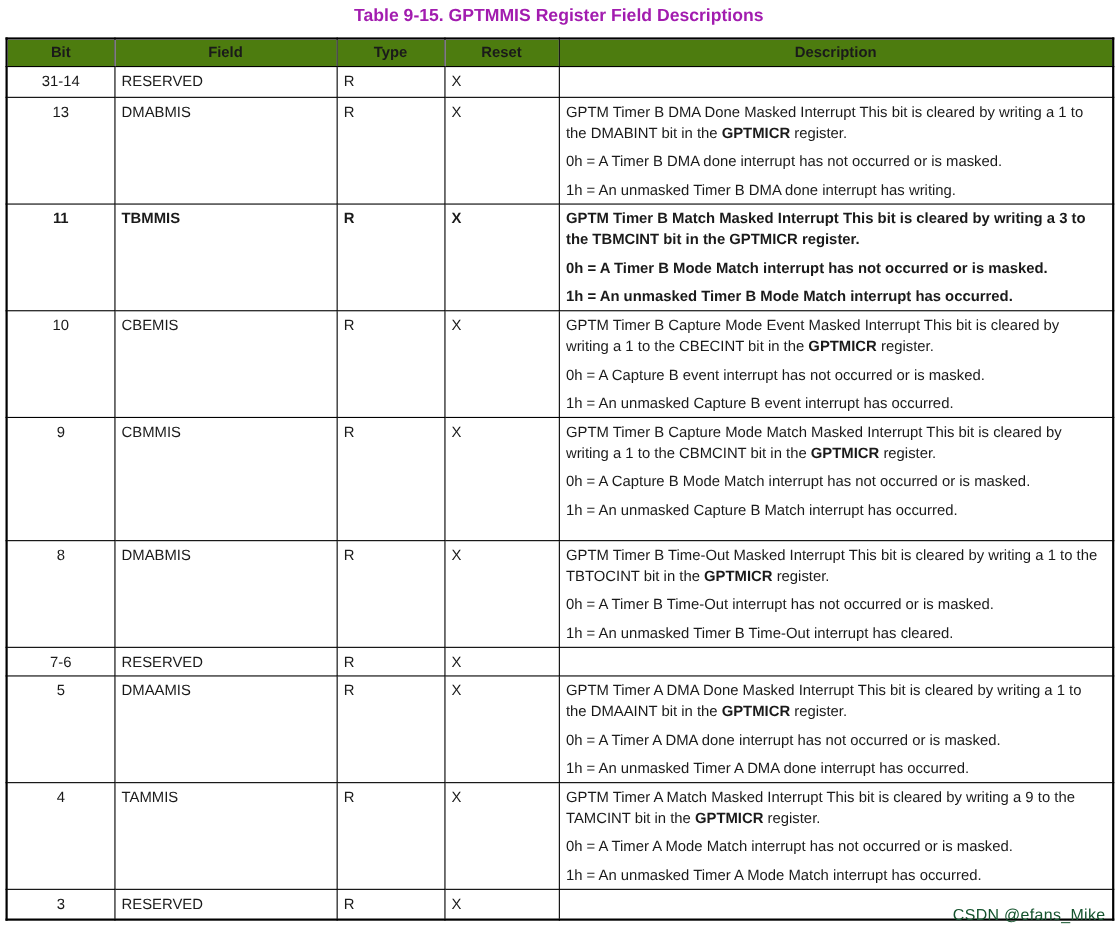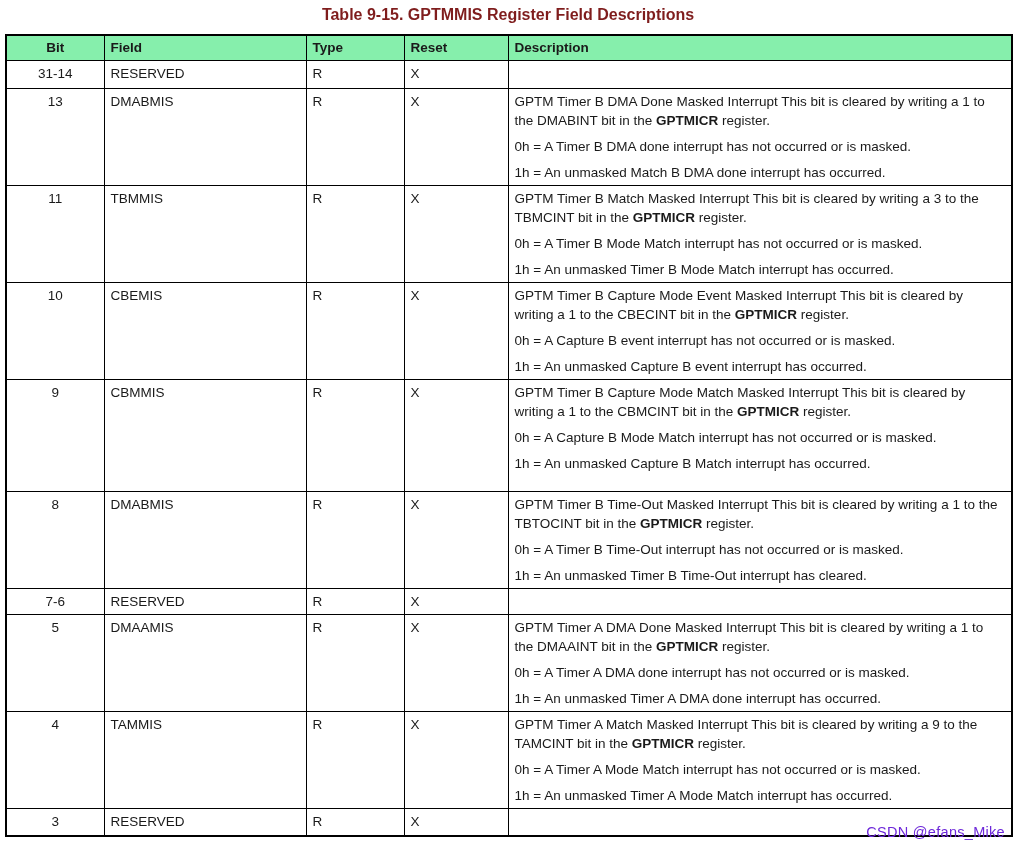--- a/index.html
+++ b/index.html
@@ -21,21 +21,21 @@
     background: #ffffff;
   }
   .title {
     margin: 0;
     padding-top: 6px;
     height: 34px;
     box-sizing: border-box;
     font-size: 16px;
     font-weight: bold;
     text-align: center;
-    color: #7f1d1d;
+    color: #a21caf;
   }
   table.reg-table {
     border-collapse: collapse;
     table-layout: fixed;
     margin-left: 5px;
     width: 1006px;
     border: 2px solid #000000;
   }
   .reg-table th, .reg-table td {
     border: 1px solid #000000;
@@ -44,21 +44,21 @@
     font-size: 13.5px;
     line-height: 19px;
     overflow: hidden;
     box-sizing: border-box;
   }
   .reg-table thead tr {
     height: 24px;
   }
   .reg-table th {
     font-weight: bold;
-    text-align: left;
+    text-align: center;
     padding-top: 2px;
   }
   .reg-table th.c-bit, .reg-table td.c-bit {
     text-align: center;
   }
   .reg-table td.c-desc p {
     margin: 0 0 7px 0;
   }
   .reg-table td.c-desc p:last-child {
     margin-bottom: 0;
@@ -80,21 +80,21 @@
 
   <table class="reg-table">
     <colgroup>
       <col style="width:98px">
       <col style="width:202px">
       <col style="width:98px">
       <col style="width:104px">
       <col style="width:504px">
     </colgroup>
     <thead>
-      <tr style="background: #86efac;">
+      <tr style="background: #4d7c0f;">
         <th class="c-bit">Bit</th>
         <th class="c-field">Field</th>
         <th class="c-type">Type</th>
         <th class="c-reset">Reset</th>
         <th class="c-desc">Description</th>
       </tr>
     </thead>
     <tbody id="table-body">
         <tr style="height: 28px;">
           <td class="c-bit">31-14</td>
@@ -104,24 +104,24 @@
           <td class="c-desc"></td>
         </tr>
         <tr style="height: 94px;">
           <td class="c-bit">13</td>
           <td class="c-field">DMABMIS</td>
           <td class="c-type">R</td>
           <td class="c-reset">X</td>
           <td class="c-desc">
             <p><span>GPTM Timer B DMA Done Masked Interrupt This bit is cleared by writing a 1 to the DMABINT bit in the </span><b>GPTMICR</b><span> register.</span></p>
             <p><span>0h = A Timer B DMA done interrupt has not occurred or is masked.</span></p>
-            <p><span>1h = An unmasked Match B DMA done interrupt has occurred.</span></p>
-          </td>
-        </tr>
-        <tr style="height: 94px;">
+            <p><span>1h = An unmasked Timer B DMA done interrupt has writing.</span></p>
+          </td>
+        </tr>
+        <tr style="height: 94px; font-weight: bold;">
           <td class="c-bit">11</td>
           <td class="c-field">TBMMIS</td>
           <td class="c-type">R</td>
           <td class="c-reset">X</td>
           <td class="c-desc">
             <p><span>GPTM Timer B Match Masked Interrupt This bit is cleared by writing a 3 to the TBMCINT bit in the </span><b>GPTMICR</b><span> register.</span></p>
             <p><span>0h = A Timer B Mode Match interrupt has not occurred or is masked.</span></p>
             <p><span>1h = An unmasked Timer B Mode Match interrupt has occurred.</span></p>
           </td>
         </tr>
@@ -190,15 +190,15 @@
         <tr style="height: 27px;">
           <td class="c-bit">3</td>
           <td class="c-field">RESERVED</td>
           <td class="c-type">R</td>
           <td class="c-reset">X</td>
           <td class="c-desc"></td>
         </tr>
       </tbody>
   </table>
 
-  <div class="watermark" style="color: #6d28d9;">CSDN @efans_Mike</div>
+  <div class="watermark" style="color: #14532d;">CSDN @efans_Mike</div>
 
 </div>
 
 </body></html>

